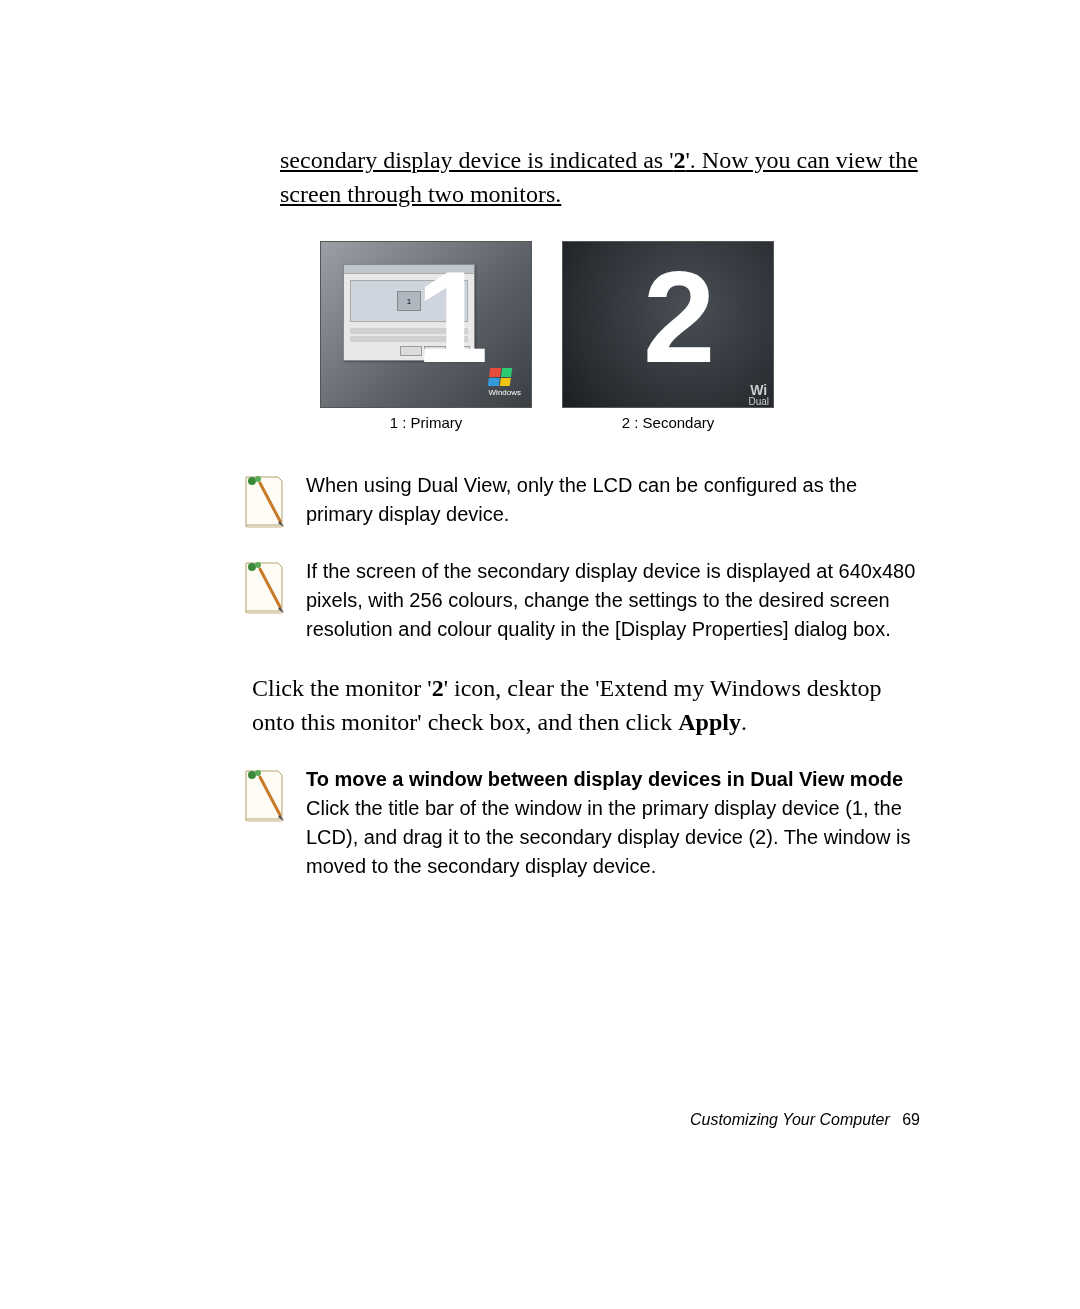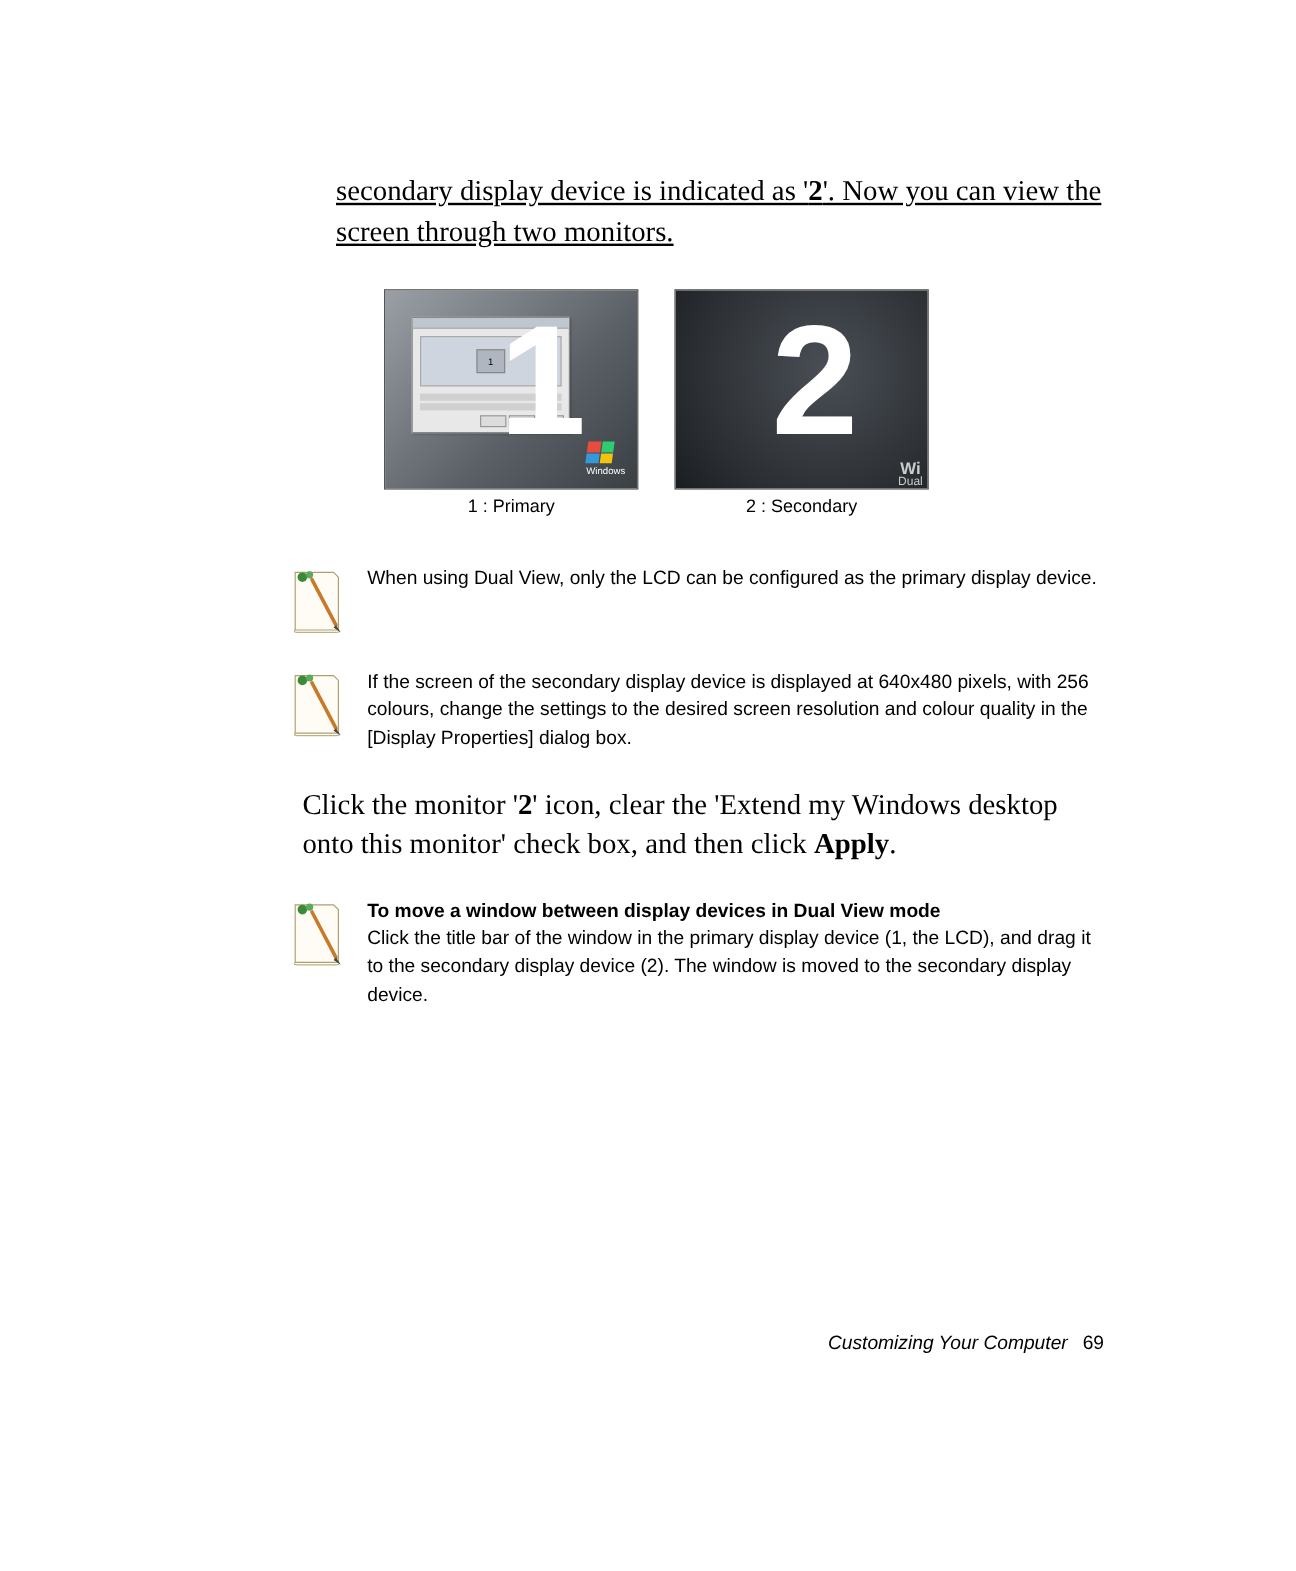--- a/index.html
+++ b/index.html
@@ -104,21 +104,21 @@
     gap: 18px;
     margin-bottom: 28px;
   }
   .noteicon {
     flex-shrink: 0;
     width: 48px; height: 58px;
     position: relative;
   }
   .noteicon svg { width:100%; height:100%; }
   .notetext {
-    font-size: 16px;
+    font-size: 20px;
     line-height: 1.45;
   }
   .notetext .bold { font-weight: bold; }
   h2.section {
     font-size: 24px;
     font-weight: bold;
     margin: 30px 0 12px 0;
   }
   .bodypara {
     font-family: "Times New Roman", Times, serif;

